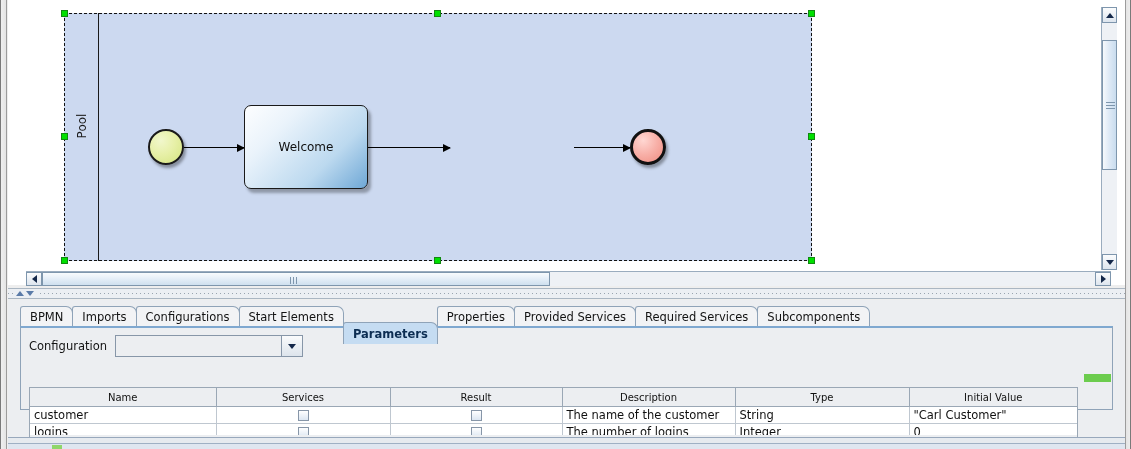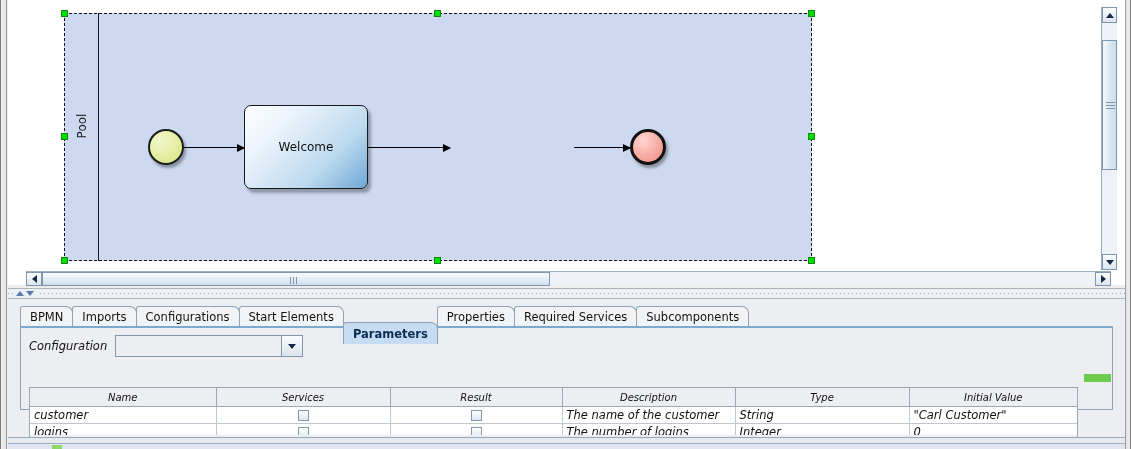--- a/index.html
+++ b/index.html
@@ -255,21 +255,20 @@
     z-index: 3;
     margin-top: 16px;
   }
   .tabpanel {
     position: absolute; left: 12px; top: 26px;
     width: 1093px; height: 84px;
     background: #eceef1;
     border: 1px solid #8fa3b8;
     border-top: 2px solid #7fa8d0;
     box-sizing: border-box;
-    font-style: italic;
   }
 
   .cfgrow { position:absolute; left:8px; top:7px; display:flex; align-items:center; gap:8px; }
   .cfglabel { font-size: 11.5px; color:#131313; }
   .combo {
     width: 188px; height: 22px;
     display: flex;
     border: 1px solid #8796a8;
     background: #eceef1;
     box-sizing: border-box;
@@ -432,20 +431,23 @@
           <span>Configurations</span>
         </div>
       <div class="tab">
           <span>Start Elements</span>
         </div>
       <div class="tab selected">
           <span>Parameters</span>
         </div>
       <div class="tab">
           <span>Properties</span>
+        </div>
+      <div class="tab">
+          <span>Provided Services</span>
         </div>
       <div class="tab">
           <span>Required Services</span>
         </div>
       <div class="tab">
           <span>Subcomponents</span>
         </div>
     </div>
 
     <div class="tabpanel">

